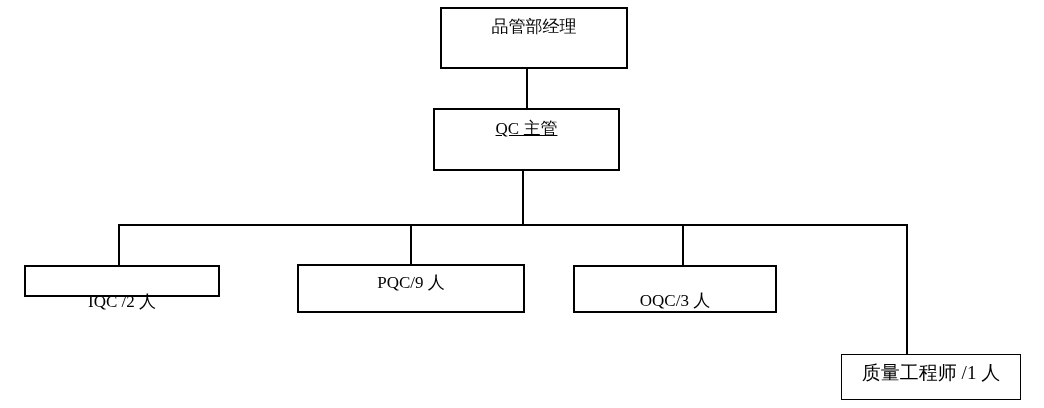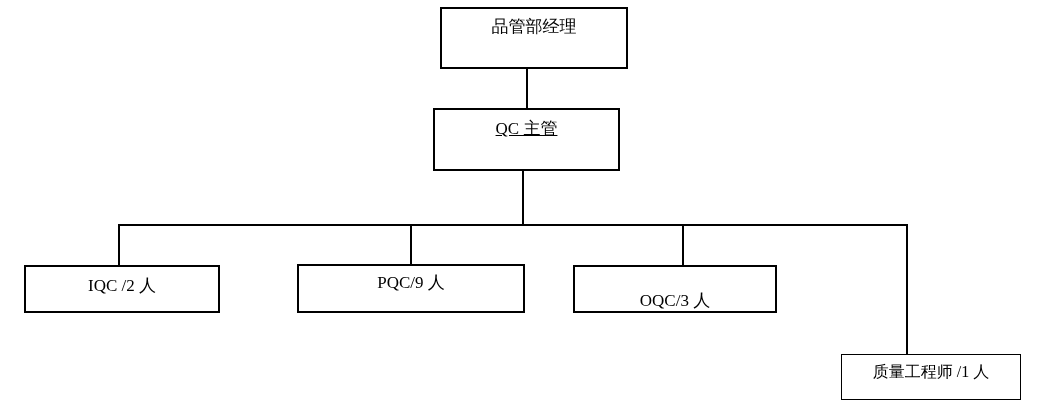--- a/index.html
+++ b/index.html
@@ -24,25 +24,25 @@
     box-sizing: border-box;
     display: flex;
     justify-content: center;
     align-items: flex-start;
     font-size: 17px;
     line-height: 1.2;
     white-space: nowrap;
   }
   .node-manager   { left: 440px; top: 7px;   width: 188px; height: 62px; padding-top: 8px; }
   .node-qc        { left: 433px; top: 108px; width: 187px; height: 63px; padding-top: 9px; text-decoration: underline; }
-  .node-iqc       { left: 24px;  top: 265px; width: 196px; height: 48px; padding-top: 9px; }
+  .node-iqc       { left: 24px;  top: 265px; width: 196px; height: 32px; padding-top: 25px; }
   .node-pqc       { left: 297px; top: 264px; width: 228px; height: 49px; padding-top: 7px; }
   .node-oqc       { left: 573px; top: 265px; width: 204px; height: 48px; padding-top: 7px; align-items: flex-end; }
   .node-engineer  { left: 841px; top: 354px; width: 180px; height: 46px; padding-top: 7px;
-                    border-width: 1px; font-size: 16px; }
+                    border-width: 1px; font-size: 19px; }
   .connector {
     position: absolute;
     background: #000000;
   }
   .conn-mgr-qc    { left: 526px; top: 69px;  width: 2px;   height: 39px; }
   .conn-qc-bus    { left: 522px; top: 171px; width: 2px;   height: 54px; }
   .conn-bus       { left: 119px; top: 224px; width: 789px; height: 2px; }
   .conn-drop-iqc  { left: 118px; top: 224px; width: 2px;   height: 41px; }
   .conn-drop-pqc  { left: 410px; top: 224px; width: 2px;   height: 40px; }
   .conn-drop-oqc  { left: 682px; top: 224px; width: 2px;   height: 41px; }

